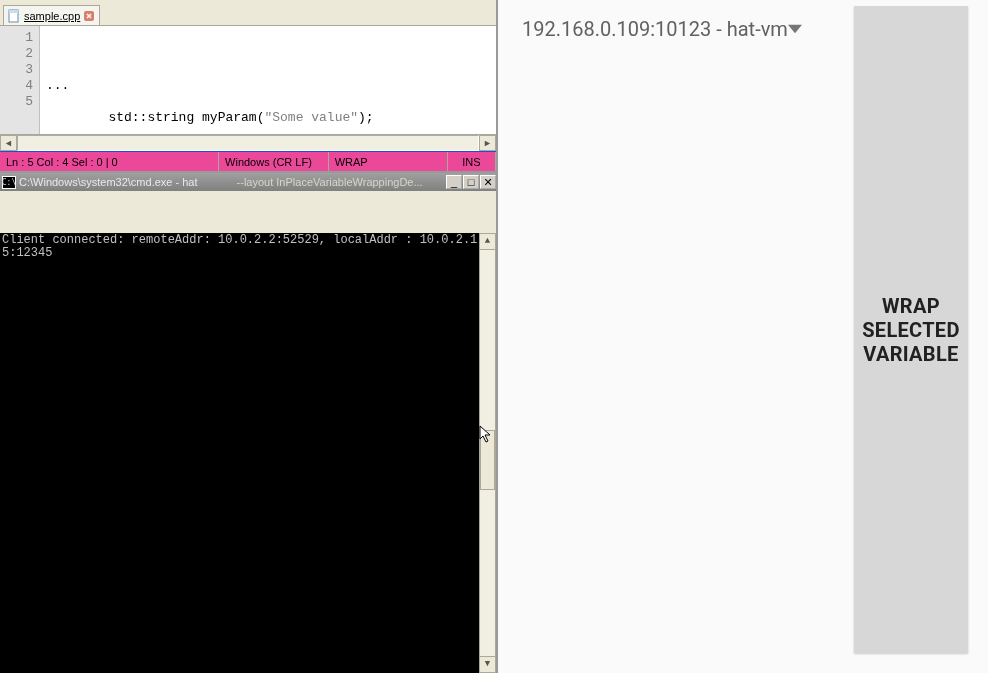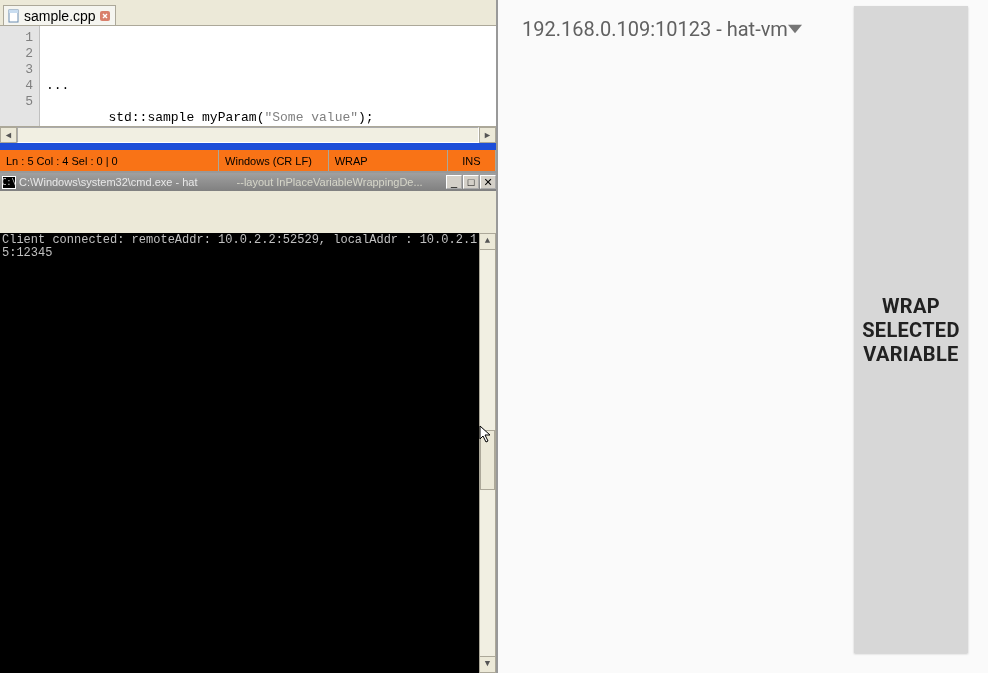--- a/index.html
+++ b/index.html
@@ -2,37 +2,37 @@
 <html><head>
 <meta charset="utf-8">
 <style>
   * { box-sizing: border-box; margin: 0; padding: 0; }
   html, body { width: 988px; height: 673px; overflow: hidden; font-family: Tahoma, Arial, sans-serif; font-size: 11px; background: #ece9d8; }
   .root { display: flex; width: 100%; height: 100%; }
   .left-pane { width: 498px; height: 100%; display: flex; flex-direction: column; border-right: 2px solid #999; }
   .right-pane { flex: 1; height: 100%; background: #fafafa; display: flex; flex-direction: row; }
   
   .tabbar { height: 26px; background: #ece9d8; display: flex; align-items: flex-end; padding: 4px 3px 0 3px; border-bottom: 1px solid #aca899; }
-  .tab { display: flex; align-items: center; background: #f5f5f0; border: 1px solid #aca899; border-bottom: none; height: 20px; padding: 0 4px 0 3px; font-size: 14px; color: #000; gap: 3px; }
+  .tab { display: flex; align-items: center; background: #f5f5f0; border: 1px solid #aca899; border-bottom: none; height: 20px; padding: 0 4px 0 3px; font-size: 11px; color: #000; gap: 3px; text-decoration: underline; }
   .file-icon { width: 14px; height: 14px; display: inline-flex; }
   .tab-close { width: 12px; height: 12px; display: inline-flex; align-items: center; justify-content: center; }
   
   .editor-wrap { flex: 1; display: flex; flex-direction: column; background: #fff; min-height: 0; }
   .editor { flex: 1; display: flex; font-family: "Courier New", monospace; font-size: 13px; line-height: 16px; overflow: hidden; min-height: 0; }
   .gutter { width: 40px; background: #e4e4e4; color: #808080; text-align: right; padding: 4px 6px 0 0; border-right: 1px solid #c0c0c0; }
   .gutter div { height: 16px; }
   .code { flex: 1; padding: 4px 0 0 6px; white-space: pre; color: #000; position: relative; }
   .code .line { height: 16px; display: block; }
   .str { color: #808080; }
   .punct { color: #000; }
   .hscroll { height: 17px; background: #ece9d8; border-top: 1px solid #aca899; display: flex; }
   .hscroll-track { flex: 1; background: #f1efe2; border: 1px inset #fff; position: relative; }
   .hscroll-btn { width: 17px; height: 100%; background: #ece9d8; border: 1px solid #aca899; display: flex; align-items: center; justify-content: center; color: #555; font-size: 9px; }
   
-  .statusbar { height: 28px; background: #f97316; border-top: 7px solid #1d4ed8; display: flex; align-items: center; font-size: 11px; }
+  .statusbar { height: 20px; background: #ec4899; border-top: 1px solid #1d4ed8; display: flex; align-items: center; font-size: 11px; }
   .statusbar .cell { border-right: 1px solid #aca899; height: 100%; display: flex; align-items: center; padding: 0 6px; }
   .statusbar .cell.w1 { width: 220px; }
   .statusbar .cell.w2 { width: 110px; }
   .statusbar .cell.w3 { width: 120px; }
   .statusbar .cell.w4 { width: 40px; margin-left: 8px; }
   
   .console-window { height: 502px; border-top: 2px solid #999; display: flex; flex-direction: column; }
   .titlebar { height: 18px; background: linear-gradient(to bottom, #a0a0a0, #808080); display: flex; align-items: center; color: #fff; font-size: 11px; padding-left: 2px; }
   .titlebar .cmd-icon { width: 14px; height: 13px; background: #000; border: 1px solid #fff; margin-right: 3px; display: inline-flex; align-items: center; justify-content: center; color: #ccc; font-size: 8px; font-family: monospace; }
   .titlebar .title-text { flex: 1; overflow: hidden; white-space: nowrap; text-overflow: clip; color: #e8e8e8; }
@@ -82,21 +82,21 @@
         <div class="gutter">
           <div>1</div>
           <div>2</div>
           <div>3</div>
           <div>4</div>
           <div>5</div>
         </div>
         <div class="code">
 <span class="line"></span>
 <span class="line"><span>...</span></span>
-<span class="line"><span>        std::sample myParam(</span><span class="str">"Some value"</span><span class="punct">);</span></span>
+<span class="line"><span>        std::string myParam(</span><span class="str">"Some value"</span><span class="punct">);</span></span>
 
 
         </div>
       </div>
       <div class="hscroll">
         <div class="hscroll-btn">◄</div>
         <div class="hscroll-track"></div>
         <div class="hscroll-btn">►</div>
       </div>
     </div>

